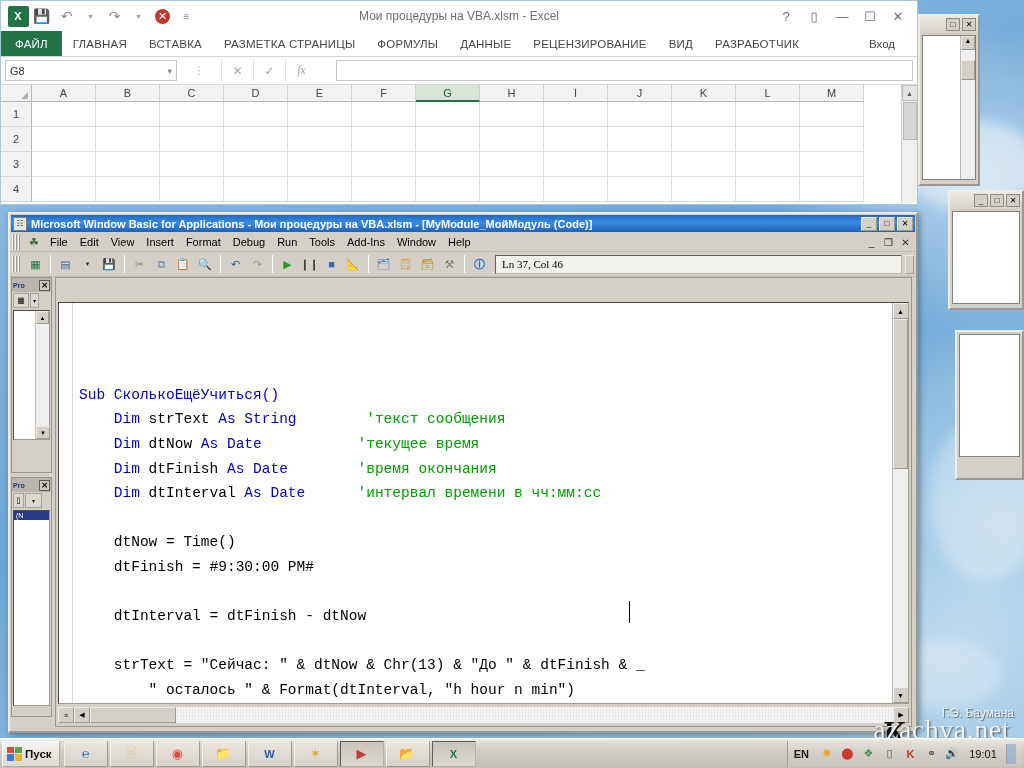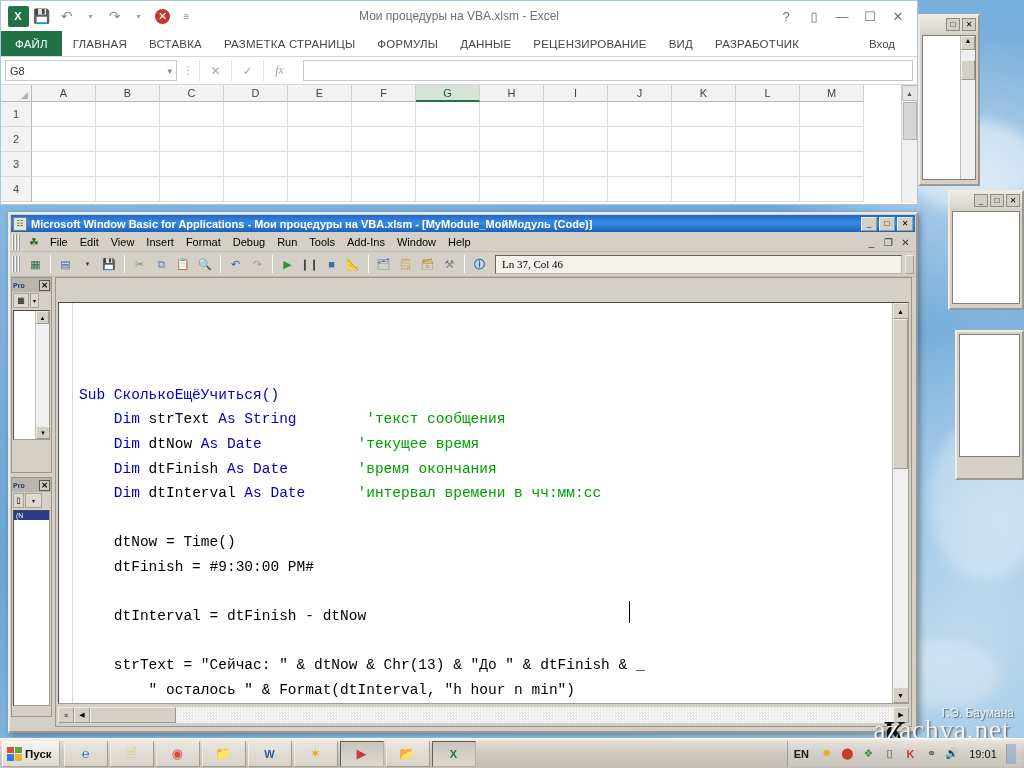--- a/index.html
+++ b/index.html
@@ -65,21 +65,21 @@
   }
   .xl-tab{
     padding:0 11px; display:flex;align-items:center;
     font-size:11.5px; color:#484644; letter-spacing:.2px; white-space:nowrap;
   }
   .xl-tab.file{ background:#217346; color:#fff; font-weight:normal; padding:0 14px;}
   .xl-signin{ margin-left:auto; padding-right:22px; display:flex;align-items:center;
     font-size:11.5px;color:#484644;}
 
   .xl-formula-row{
-    height:28px; display:flex; align-items:center; gap:4px;
+    height:28px; display:flex; align-items:center; gap:15px;
     padding:2px 4px; background:#fff; border-bottom:1px solid #d9d9d9;
   }
   .namebox{
     width:172px;height:21px;border:1px solid #c6c6c6;background:#fff;
     display:flex;align-items:center;padding:0 4px; font-size:11px;color:#333;
   }
   .namebox .nb-text{ flex:1; }
   .namebox .nb-arrow{ color:#8a8a8a; font-size:9px; }
   .fbar-dots{ width:14px;text-align:center;color:#a0a0a0;font-size:11px;}
   .fbar-btns{ display:flex; }

